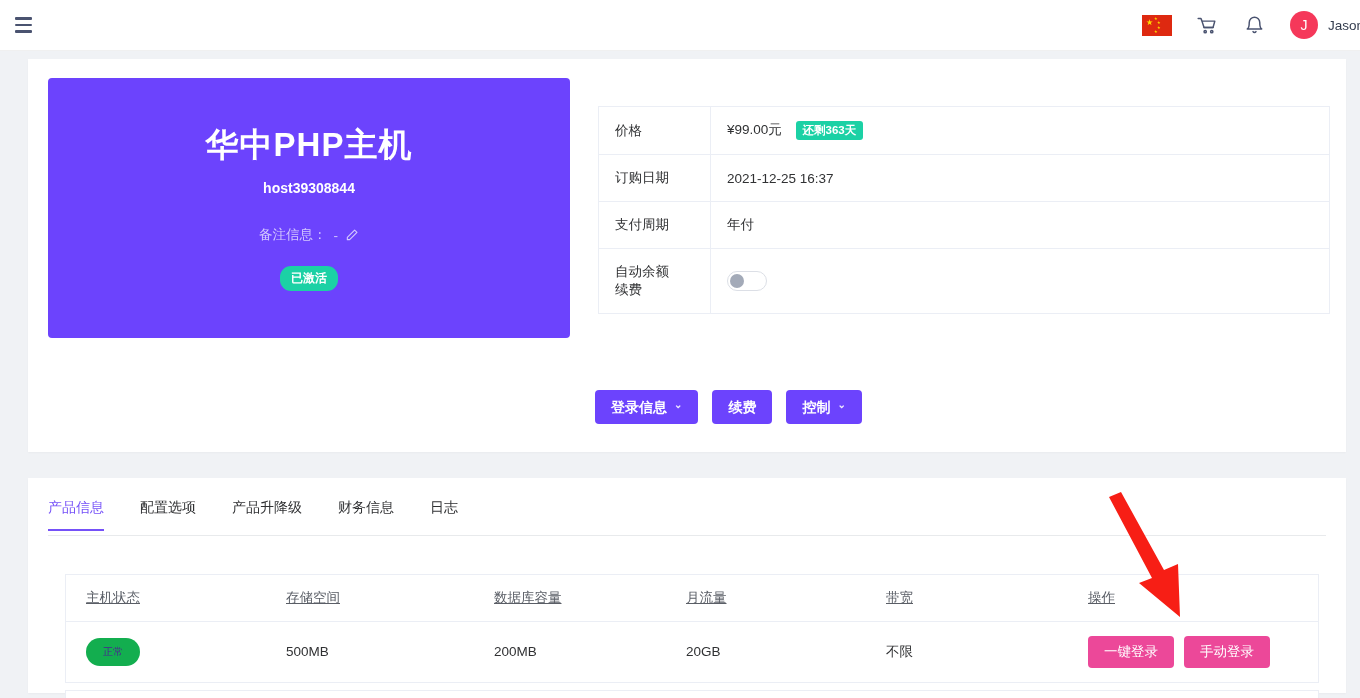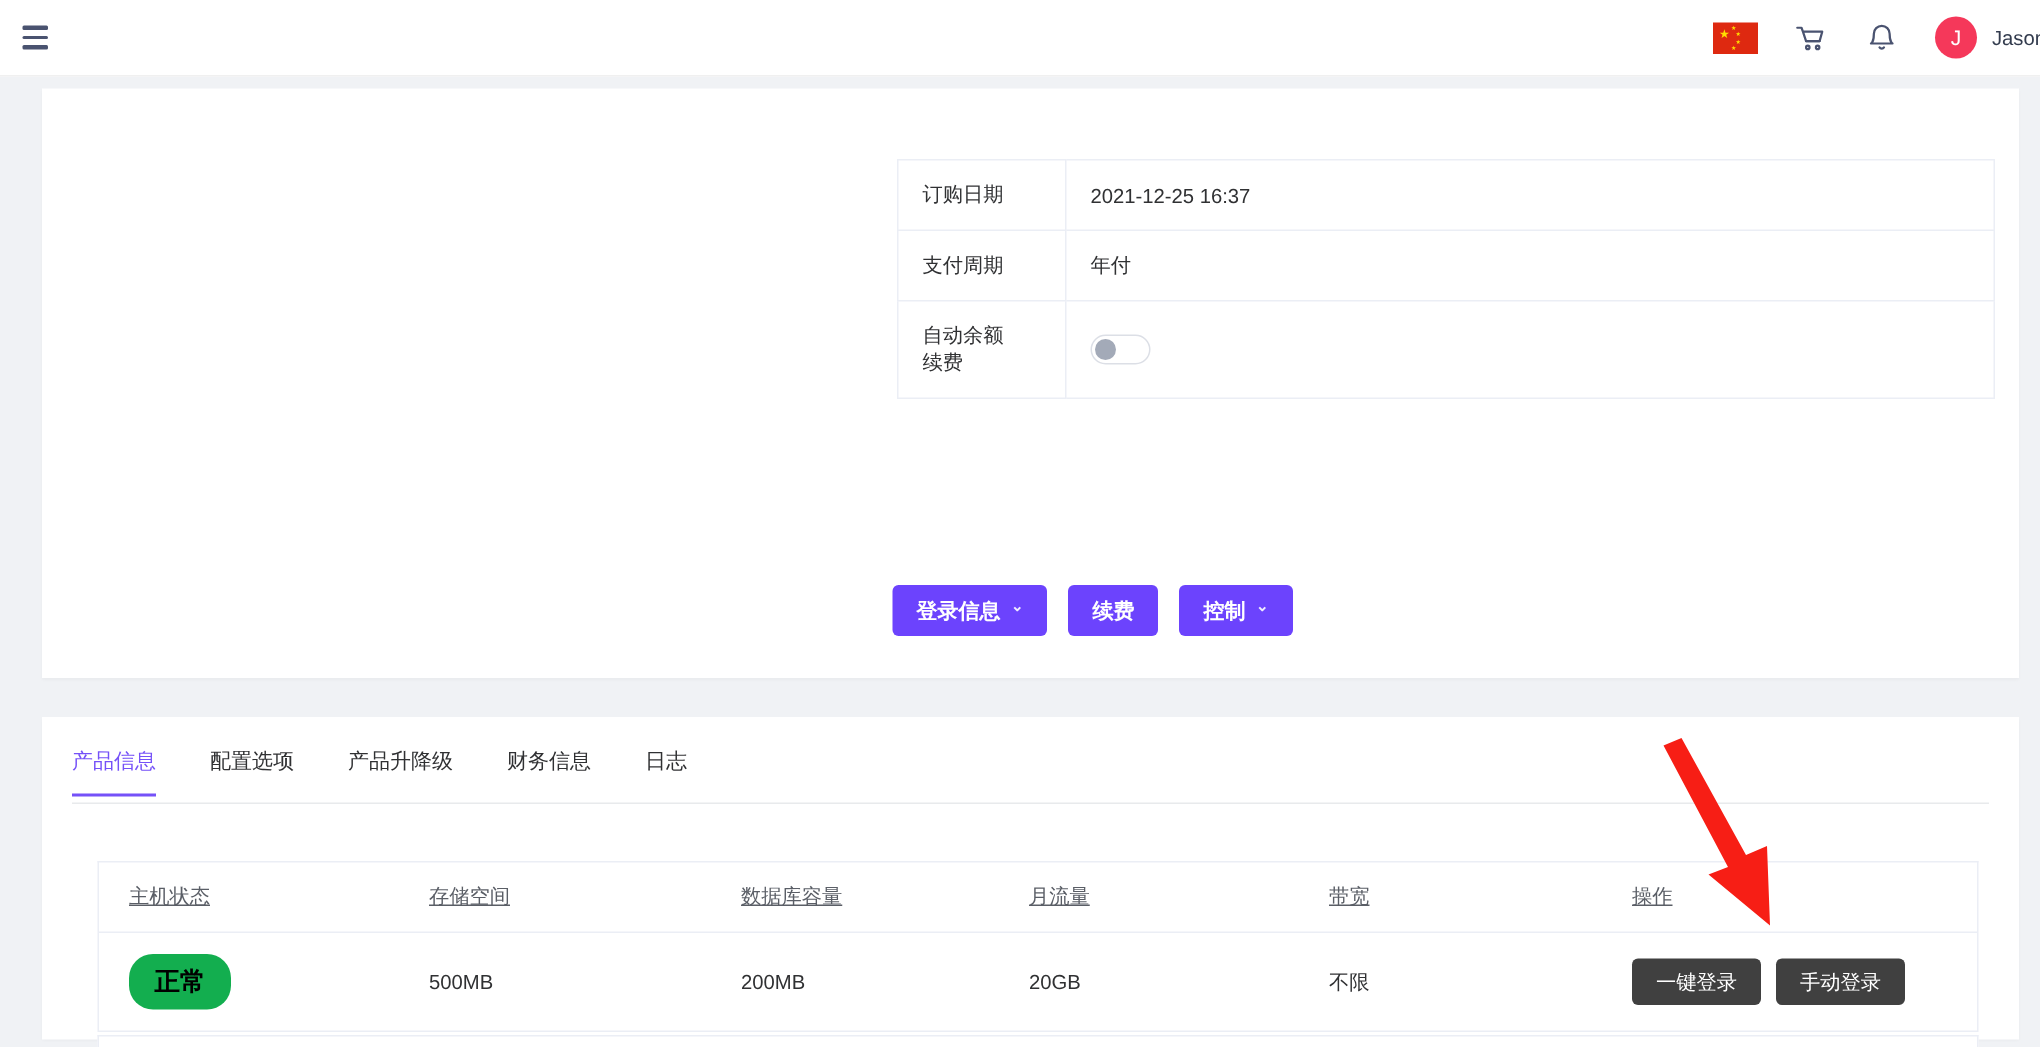--- a/index.html
+++ b/index.html
@@ -173,27 +173,27 @@
   .prod-table td {
     padding: 14px 0 14px 20px; border-bottom: 1px solid #ebeef5;
     vertical-align: middle; height: 58px;
   }
   .col-status { width: 200px; }
   .col-store  { width: 208px; }
   .col-db     { width: 192px; }
   .col-flow   { width: 200px; }
   .col-band   { width: 202px; }
   .badge-normal {
-    display: inline-block; background: #13ae4f; color: #000000;
-    font-size: 17px; padding: 7px 17px; border-radius: 16px; font-weight: bold;
+    display: inline-block; background: #13ae4f; color: #4c1d95;
+    font-size: 10px; padding: 7px 17px; border-radius: 16px;
   }
   .ops-cell { padding-left: 20px; }
   .ops-cell .ops-inner { display: flex; gap: 10px; }
   .btn-sm {
-    background: #404040; color: #fff; border: none; border-radius: 4px;
+    background: #ec4899; color: #fff; border: none; border-radius: 4px;
     font-size: 13.5px; padding: 9px 16px; cursor: pointer; line-height: 1;
     font-family: "Liberation Sans", sans-serif; white-space: nowrap;
   }
   .prod-extra {
     position: absolute; left: 37px; top: 212px;
     width: 1254px; height: 20px; border: 1px solid #ebeef5;
     border-bottom: none; background: #fff;
   }
 
   
@@ -233,23 +233,44 @@
         <path d="M13.7 19a2 2 0 0 1-3.4 0"></path>
       </svg>
     </span>
     <span class="avatar">J</span>
     <span class="username">Jason</span>
   </div>
 </div>
 
 <div class="card" id="card-top">
 
+  <div class="hero">
+    <div class="hero-title">华中PHP主机</div>
+    <div class="hero-sub">host39308844</div>
+    <div class="hero-note">
+      <span>备注信息：</span>
+      <span class="dash">-</span>
+      <span class="pencil-icon">
+        <svg width="14" height="14" viewBox="0 0 24 24" fill="none" stroke="#d4c9fe" stroke-width="1.9" stroke-linecap="round" stroke-linejoin="round">
+          <path d="M16.5 3.5l4 4L8 20H4v-4L16.5 3.5z"></path>
+        </svg>
+      </span>
+    </div>
+    <div class="badge-active">已激活</div>
+  </div>
 
   <table class="info-table">
     <tbody>
+      <tr>
+        <td class="label">价格</td>
+        <td>
+          <span>¥99.00元</span>
+          <span class="badge-days">还剩363天</span>
+        </td>
+      </tr>
       <tr>
         <td class="label">订购日期</td>
         <td>2021-12-25 16:37</td>
       </tr>
       <tr>
         <td class="label">支付周期</td>
         <td>年付</td>
       </tr>
       <tr>
         <td class="label" style="padding-right:36px;">自动余额续费</td>

